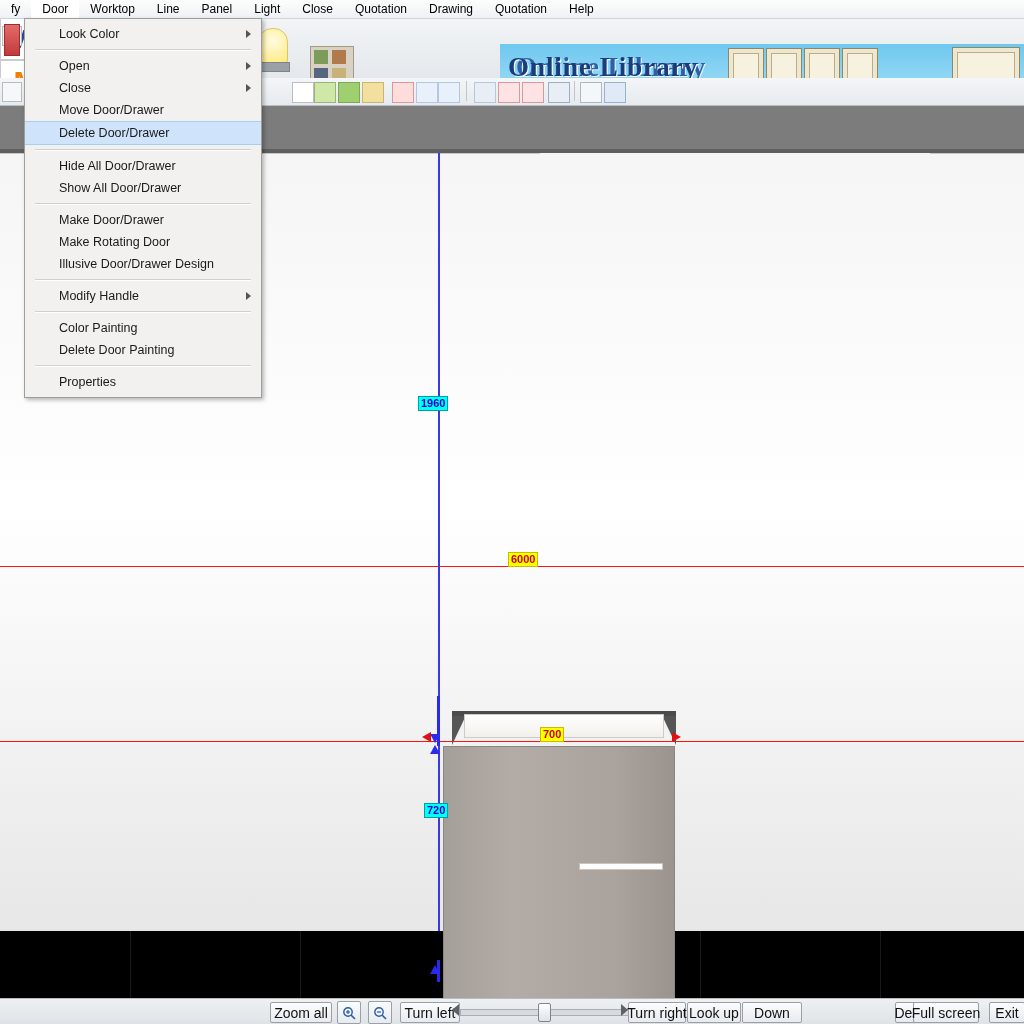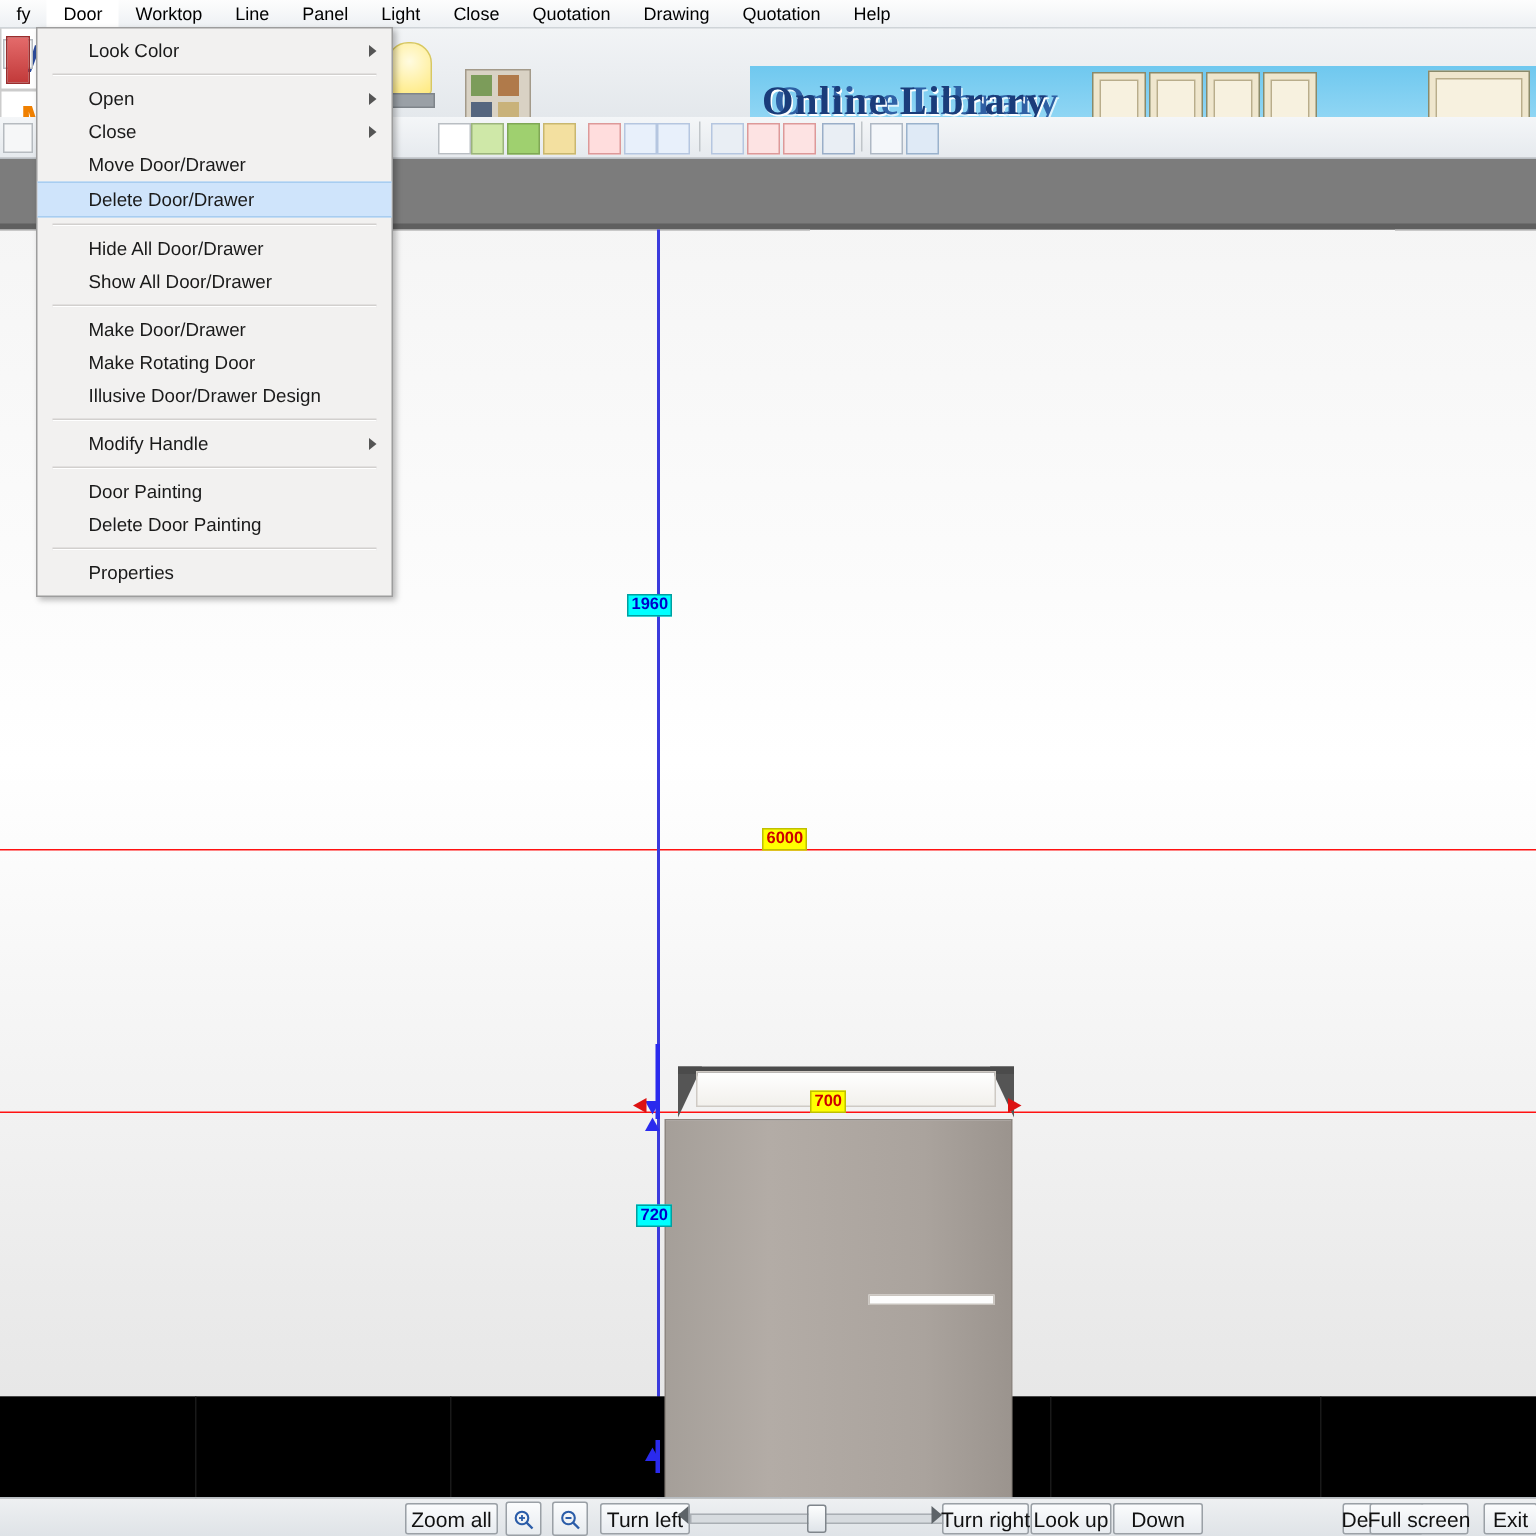--- a/index.html
+++ b/index.html
@@ -337,21 +337,21 @@
   <div class="dd-item">
     <span>Illusive Door/Drawer Design</span>
   </div>
   <div class="dd-sep"></div>
   <div class="dd-item">
     <span>Modify Handle</span>
     <span class="dd-arrow"></span>
   </div>
   <div class="dd-sep"></div>
   <div class="dd-item">
-    <span>Door Painting</span>
+    <span>Color Painting</span>
   </div>
   <div class="dd-item">
     <span>Delete Door Painting</span>
   </div>
   <div class="dd-sep"></div>
   <div class="dd-item">
     <span>Properties</span>
   </div>
 </div>
 

